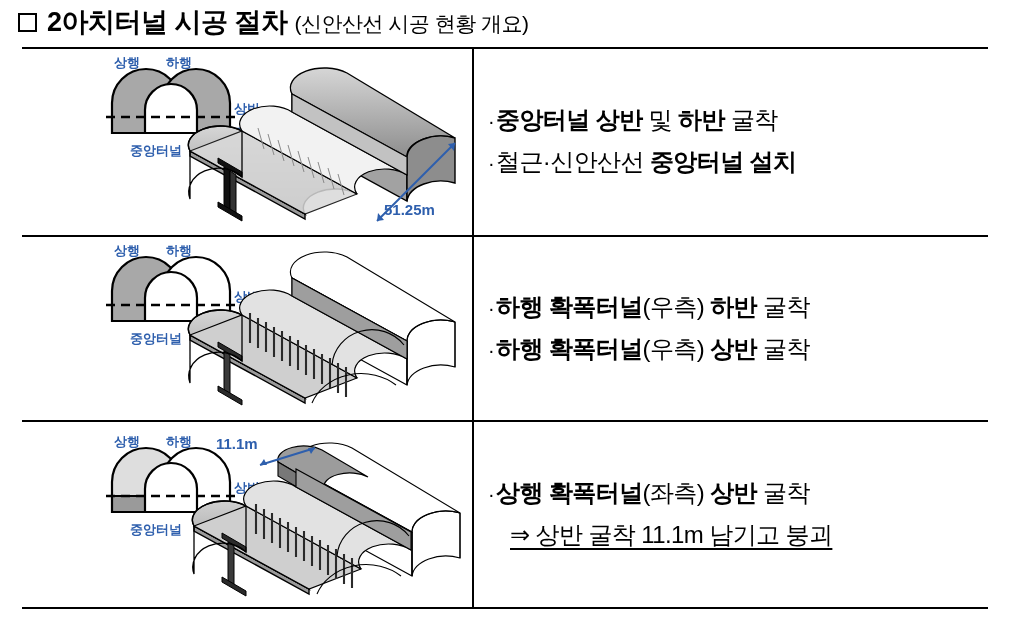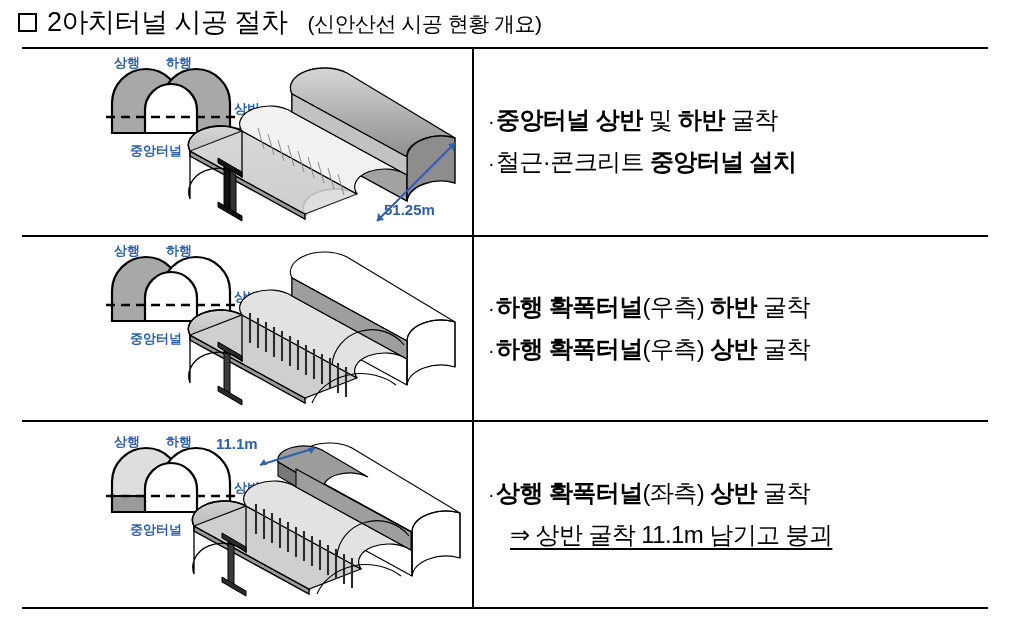--- a/index.html
+++ b/index.html
@@ -29,27 +29,27 @@
     display: inline-block;
     width: 15px;
     height: 15px;
     border: 2px solid #000;
     margin-right: 10px;
     position: relative;
     top: 1px;
   }
   #page-title .title-main {
     font-size: 27px;
-    font-weight: normal;
+    font-weight: bold;
     letter-spacing: -0.5px;
   }
   #page-title .title-sub {
     font-size: 21px;
     font-weight: normal;
-    margin-left: 20px;
+    margin-left: 7px;
     letter-spacing: -0.5px;
   }
 
   
   #procedure-table {
     position: absolute;
     left: 22px;
     top: 47px;
     width: 966px;
     height: 531px;
@@ -225,21 +225,21 @@
           <text class="dimlbl" x="212" y="156">51.25m</text>
         </svg>
       </div>
     </div>
 
     <div class="cell-text">
       <div class="text-line">
         <span class="dot">·</span><span class="b">중앙터널 상반</span><span class="n"> 및 </span><span class="b">하반</span><span class="n"> 굴착</span>
       </div>
       <div class="text-line">
-        <span class="dot">·</span><span class="n">철근·콘크리트 </span><span class="b">중앙터널 설치</span>
+        <span class="dot">·</span><span class="n">철근·신안산선 </span><span class="b">중앙터널 설치</span>
       </div>
     </div>
   </div>
 
   <div class="row" style="top:188px; height:185px;">
     <div class="cell-figure">
       <div class="figure-wrap">
 
         <svg class="xsec" style="left:78px; top:8px;" width="175" height="110" viewBox="0 0 175 110">
           <path d="M12 78 L12 48 A34 34 0 0 1 80 48 L80 78 Z" fill="#a8a8a8" stroke="#000" stroke-width="2.2"></path>

